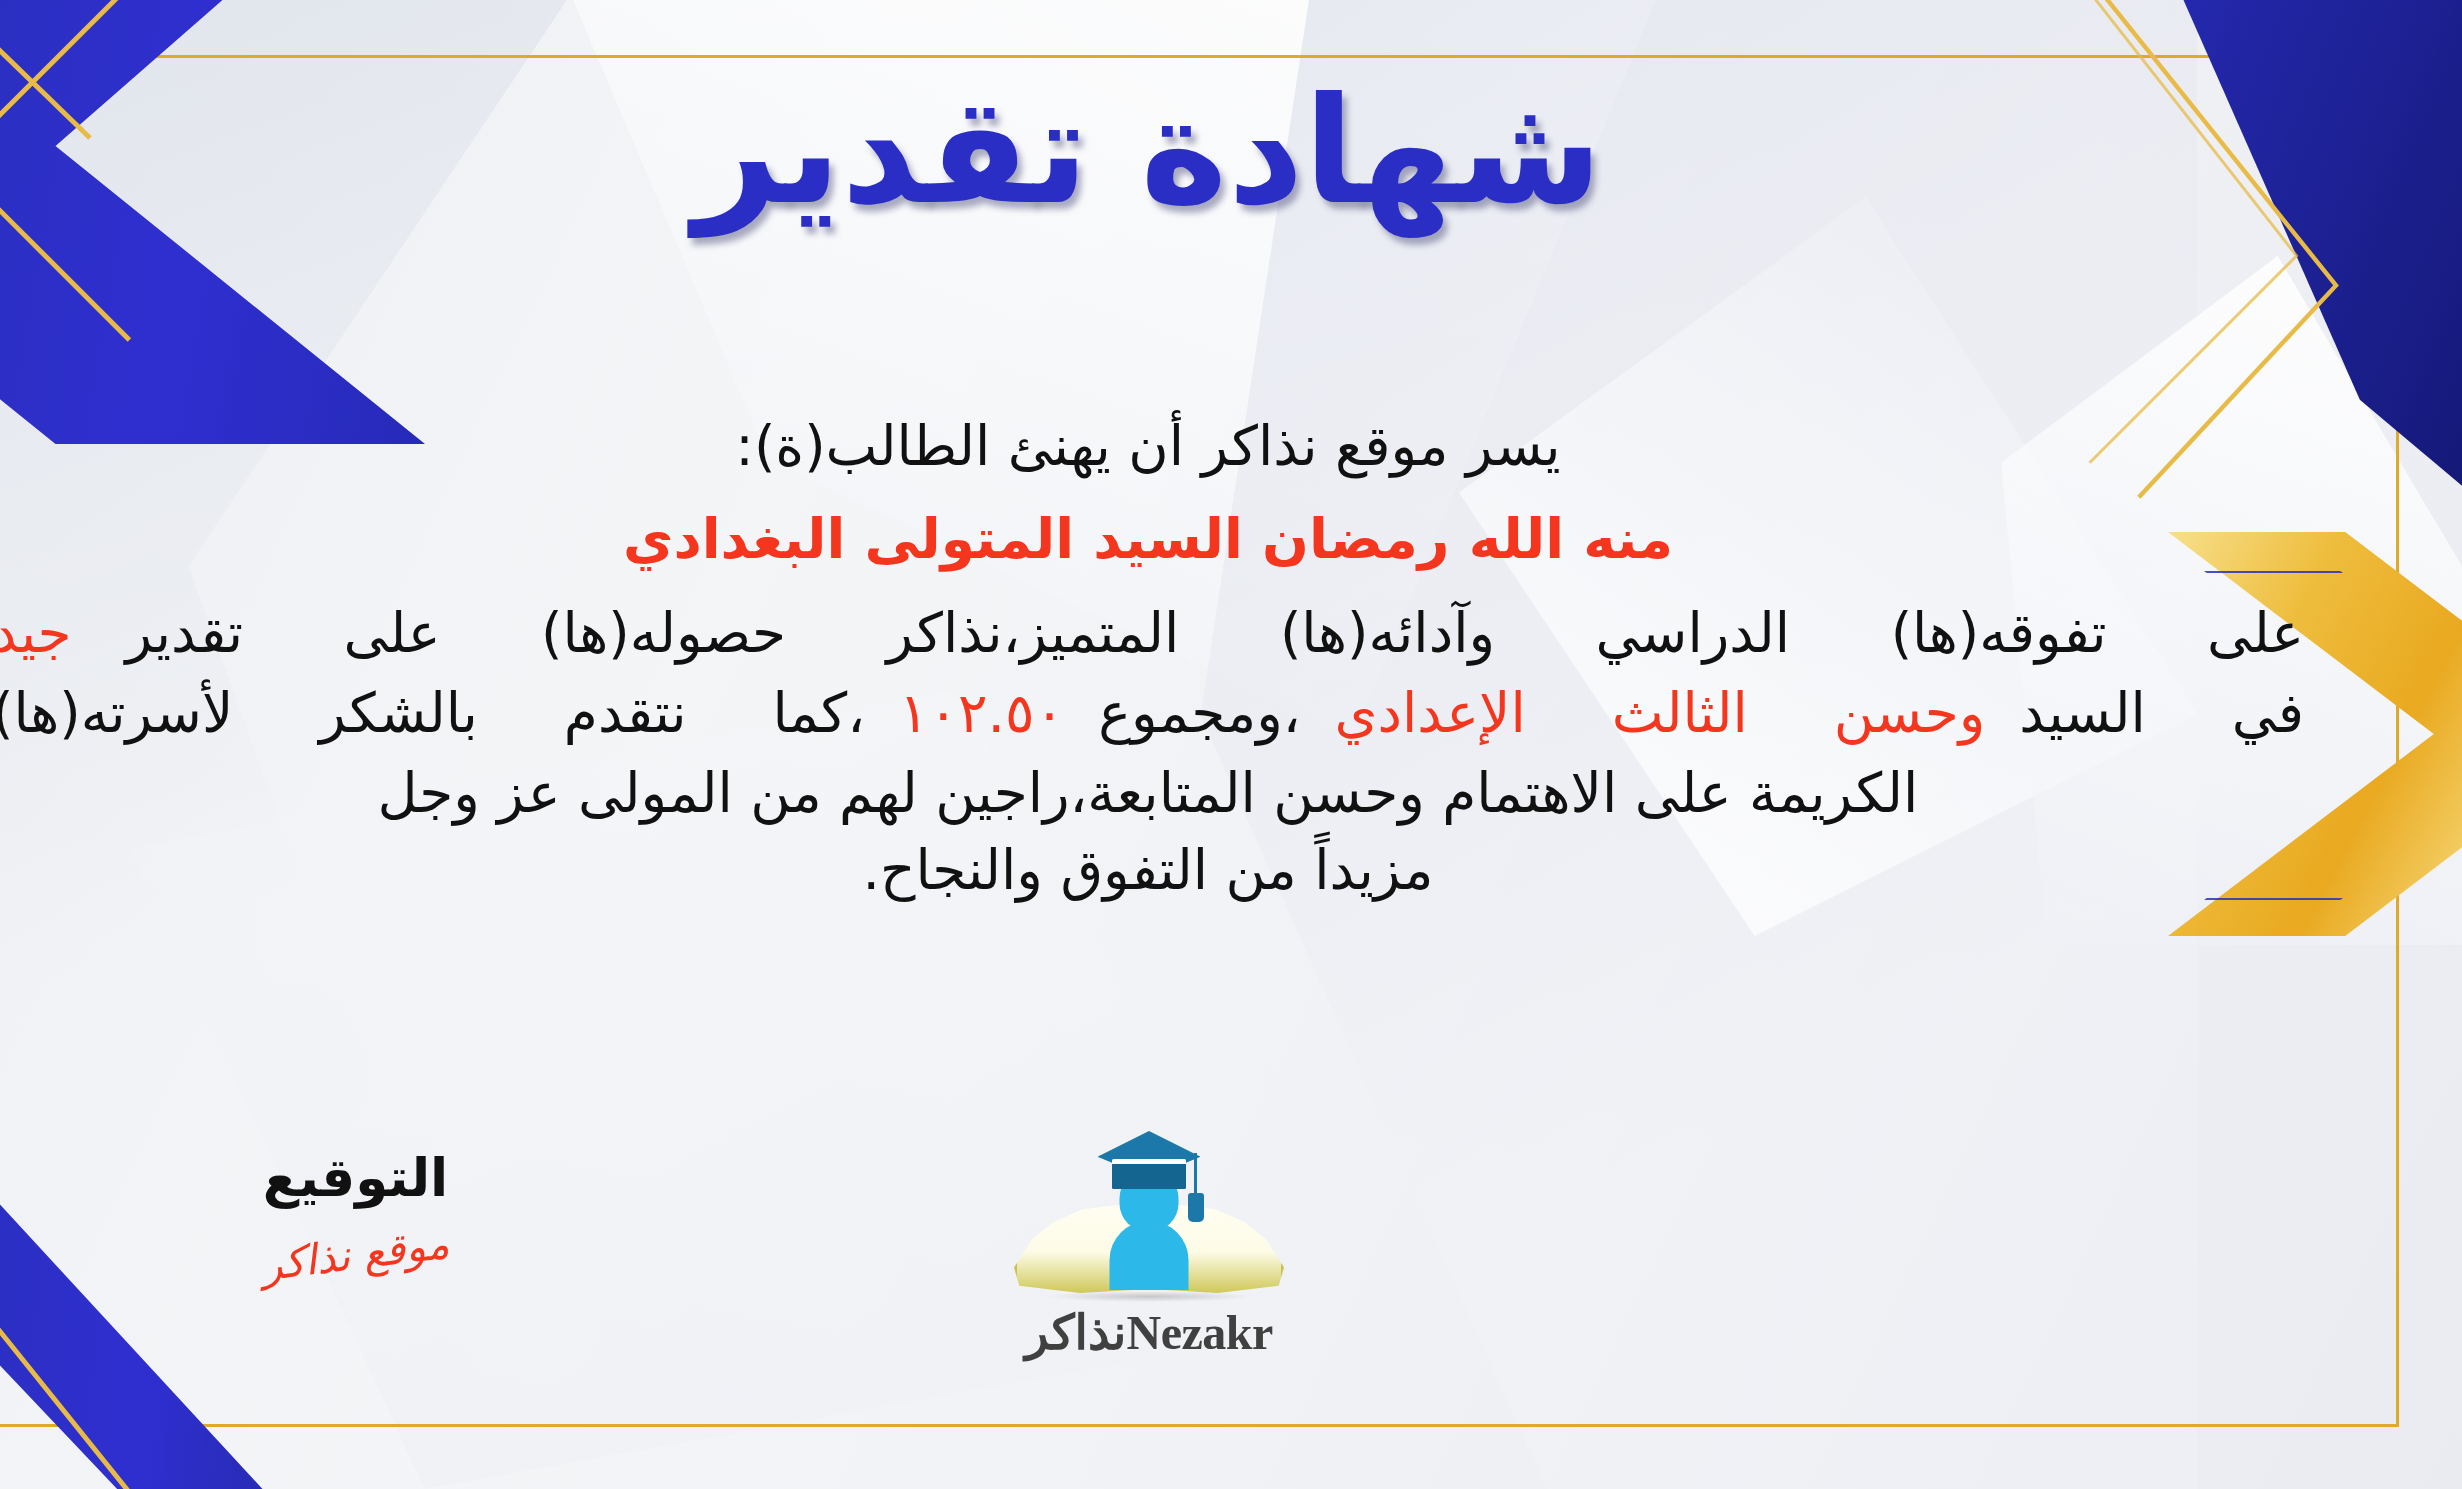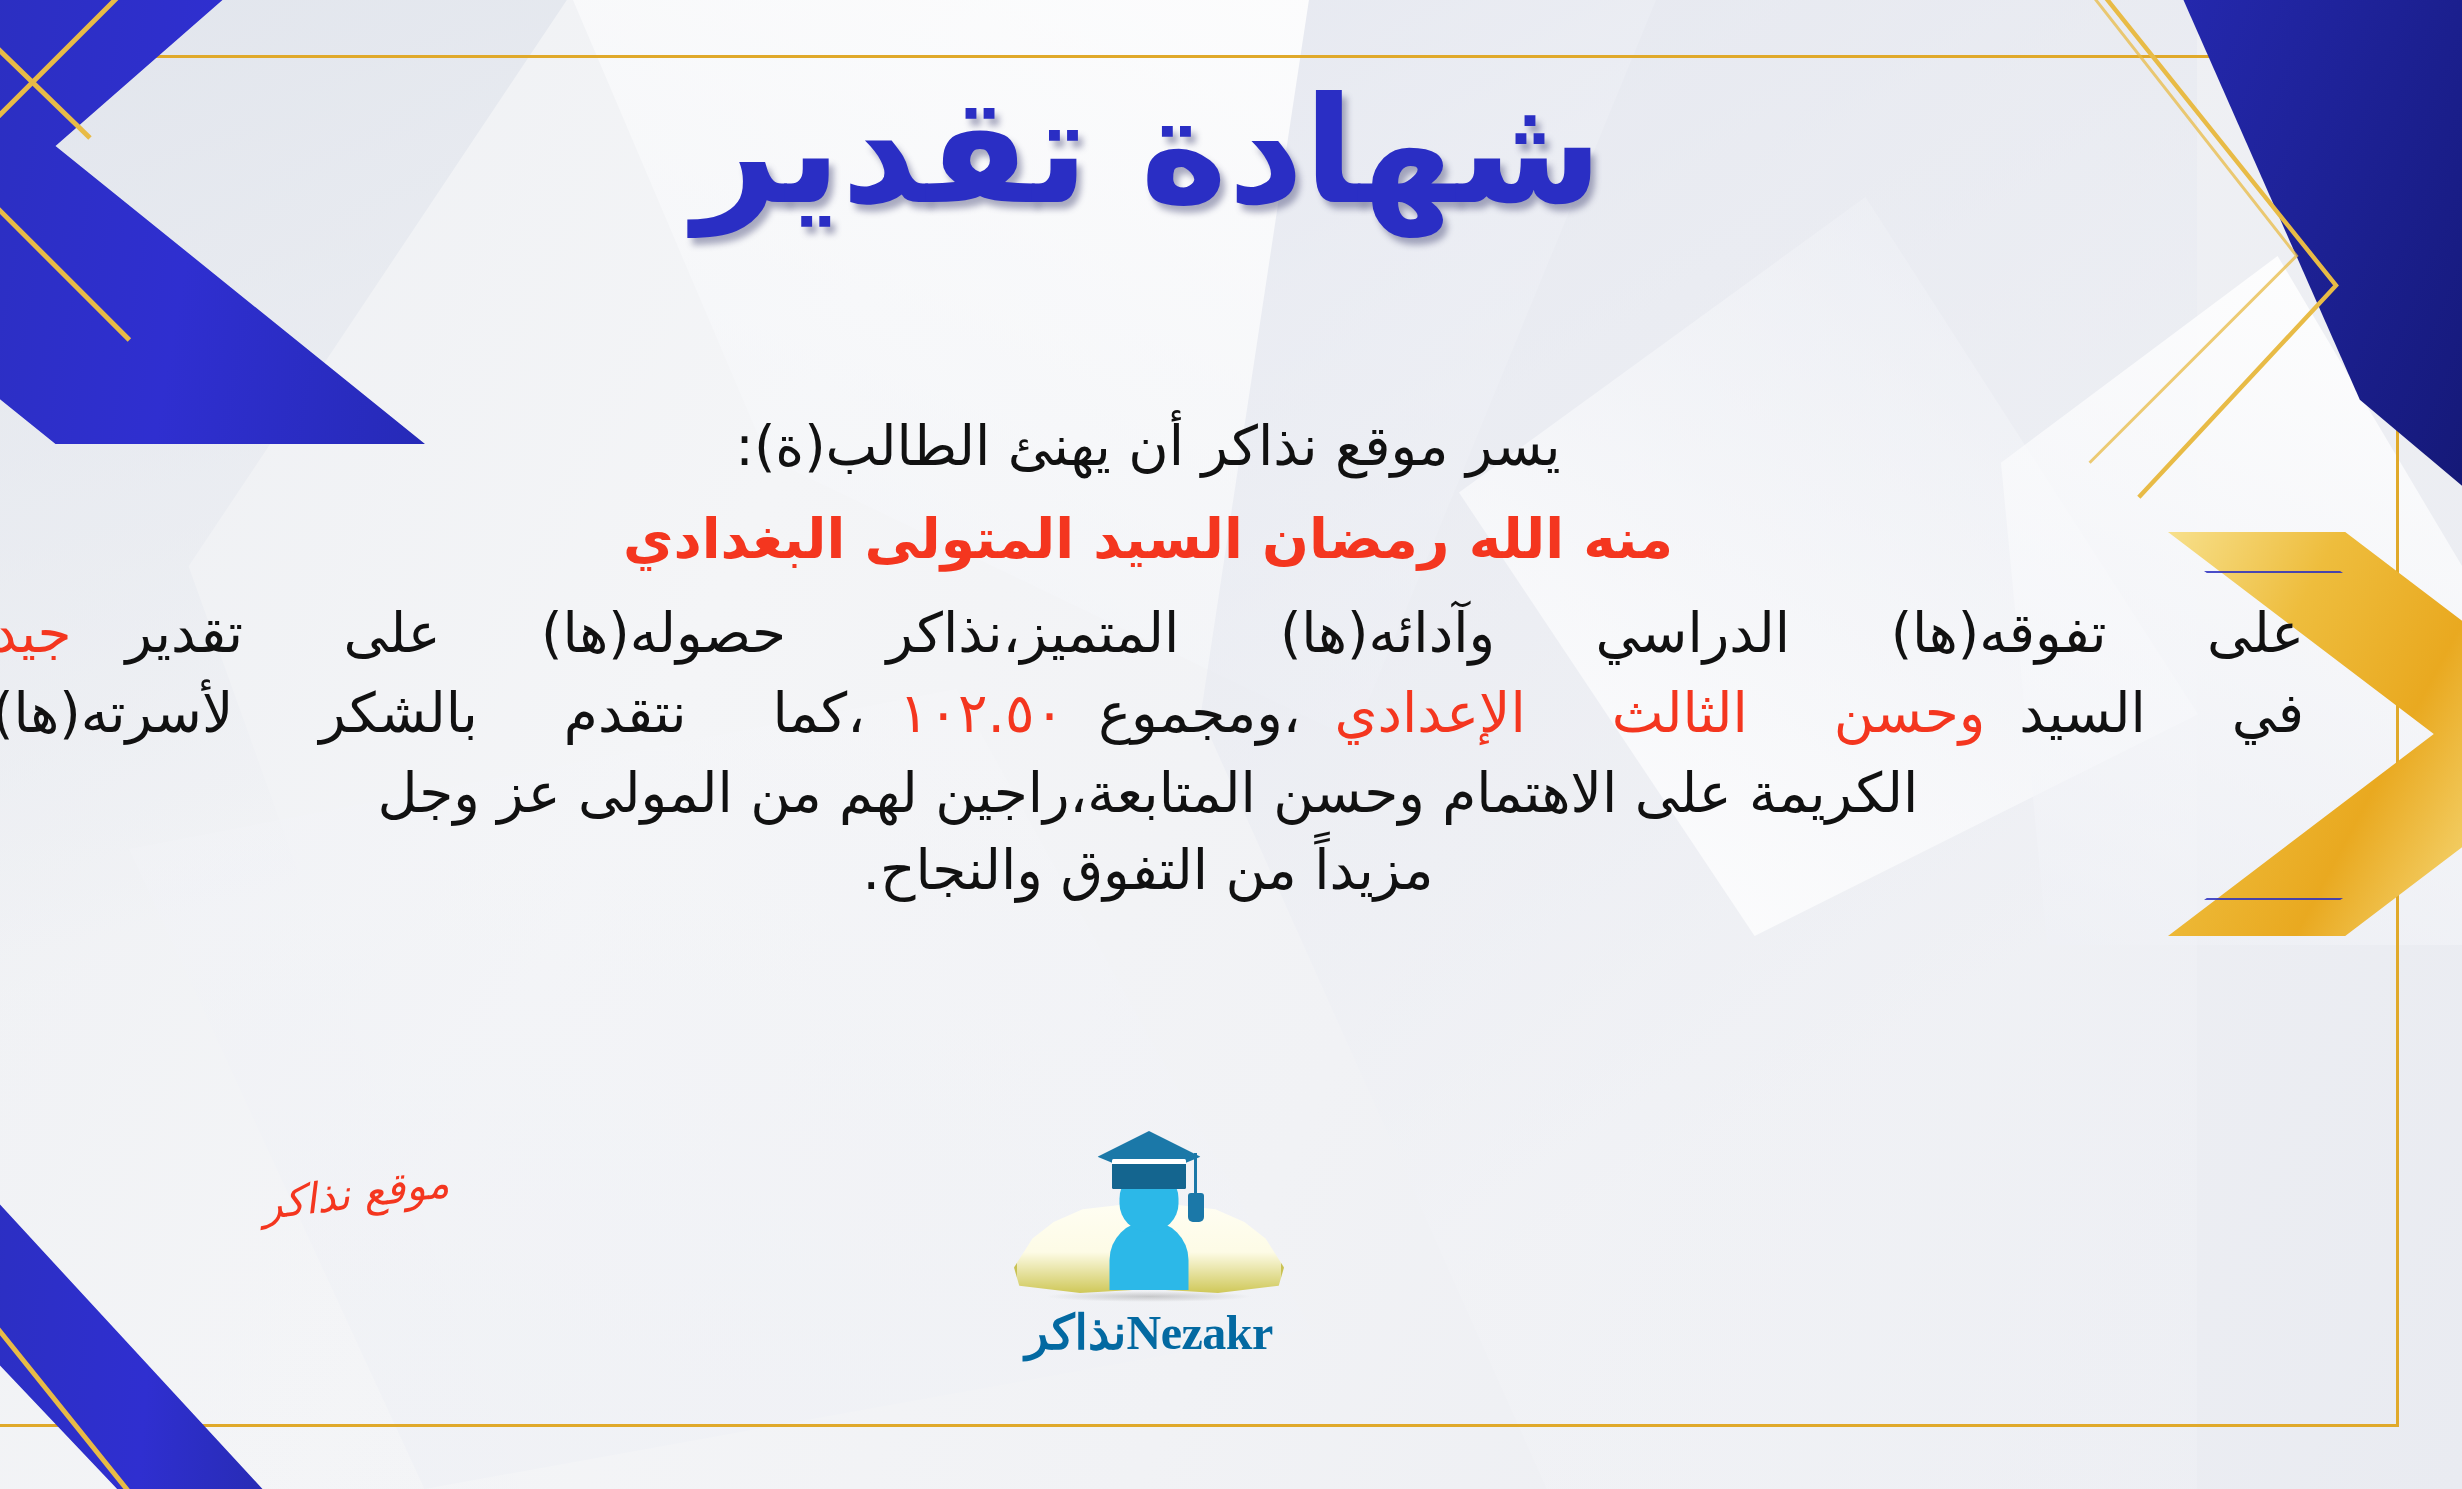--- a/index.html
+++ b/index.html
@@ -261,21 +261,21 @@
     position: absolute;
     left: 50%; top: 163px;
     width: 207px; height: 10.8px;
     transform: translateX(-50%);
     background: radial-gradient(ellipse at center, rgba(120,120,120,0.35), rgba(120,120,120,0) 70%);
   }
   .logo-text {
     margin-top: 12.8px;
     font-size: 48px;
     font-weight: 800;
-    color: #0369a1;
+    color: #404040;
     letter-spacing: -0.5px;
     font-family: "DejaVu Serif", "Liberation Serif", serif;
     direction: rtl;
   }
   .logo-text .lat { font-family: "Liberation Serif", serif; }
 </style>
 </head>
 <body>
 
 <div class="canvas">
@@ -333,20 +333,21 @@
     <div class="line l4">
       <span>في السيد</span><span class="gap-sm"></span><span class="red">وحسن الثالث الإعدادي</span><span class="gap-sm"></span><span>،ومجموع</span><span class="gap-sm"></span><span class="red">١٠٢.٥٠</span><span class="gap-sm"></span><span>،كما نتقدم بالشكر لأسرته(ها)</span>
     </div>
 
     <div class="line l5">الكريمة على الاهتمام وحسن المتابعة،راجين لهم من المولى عز وجل</div>
 
     <div class="line l6">مزيداً من التفوق والنجاح.</div>
   </div>
 
   <div class="sign-block">
+    <div class="sign-label">التوقيع</div>
     <div class="sign-script">موقع نذاكر</div>
   </div>
 
   <div class="logo-wrap">
     <div class="logo-mark">
       <div class="book-l"></div>
       <div class="book-r"></div>
       <div class="torso"></div>
       <div class="head"></div>
       <div class="cap"></div>

